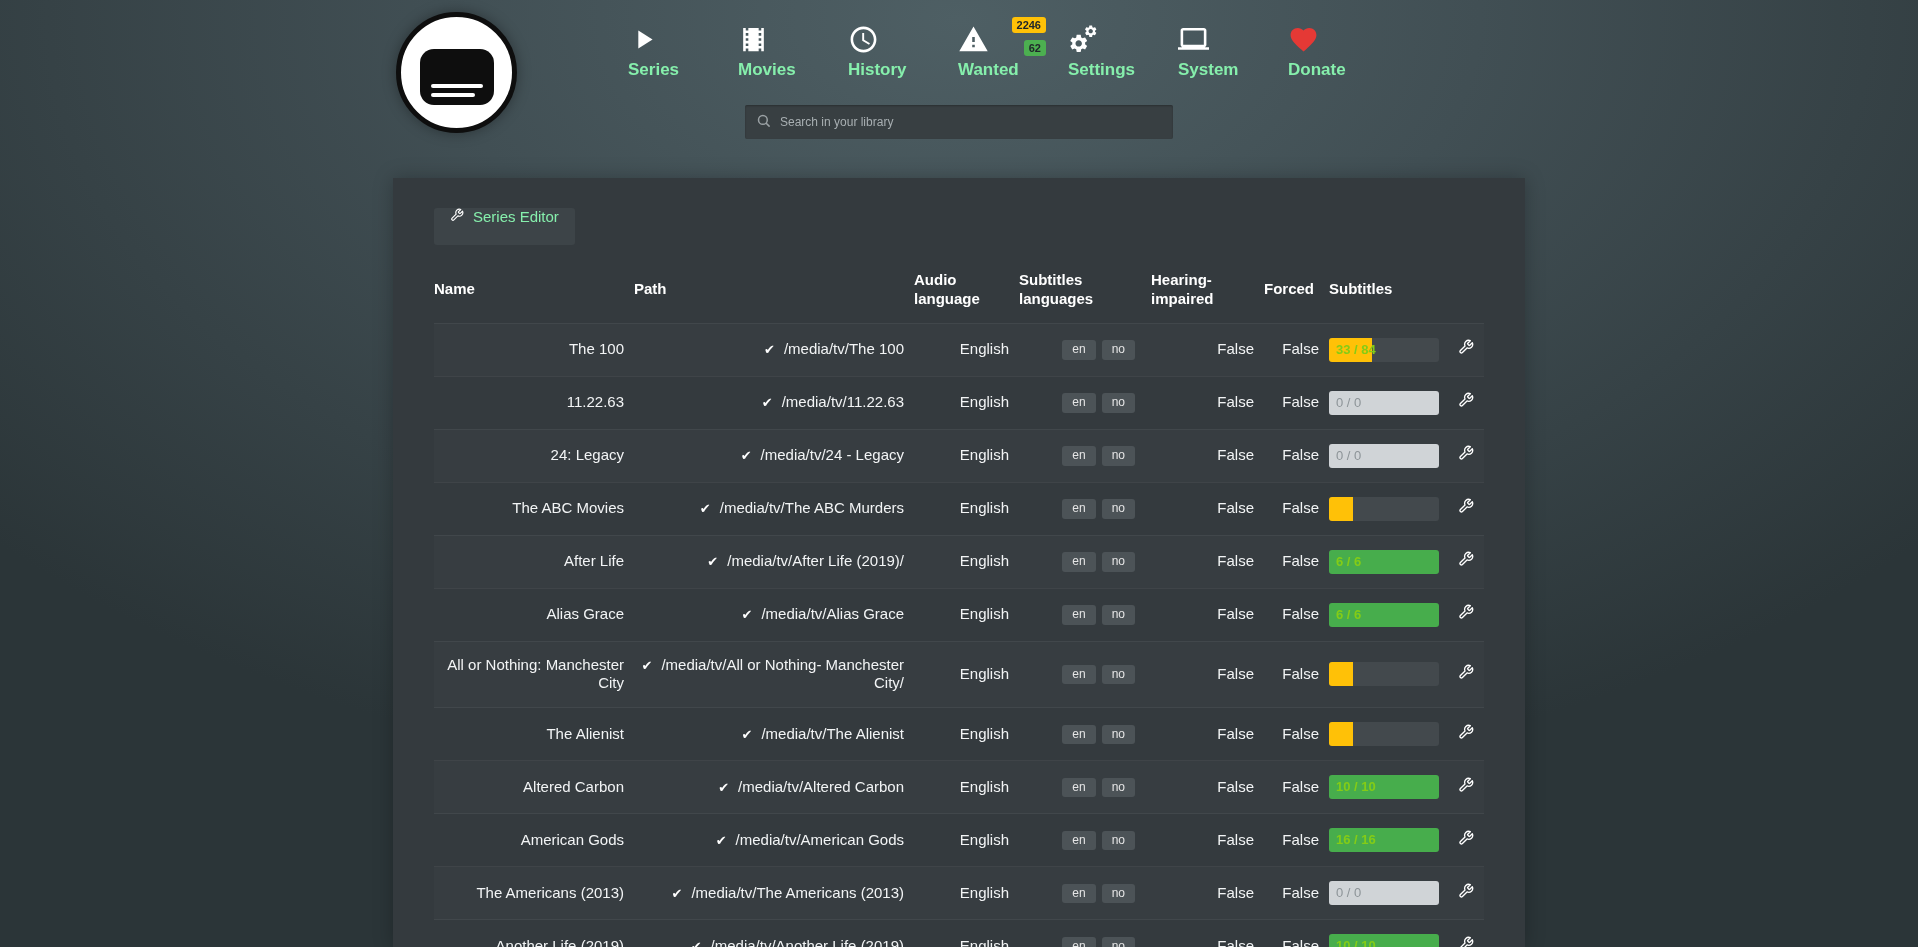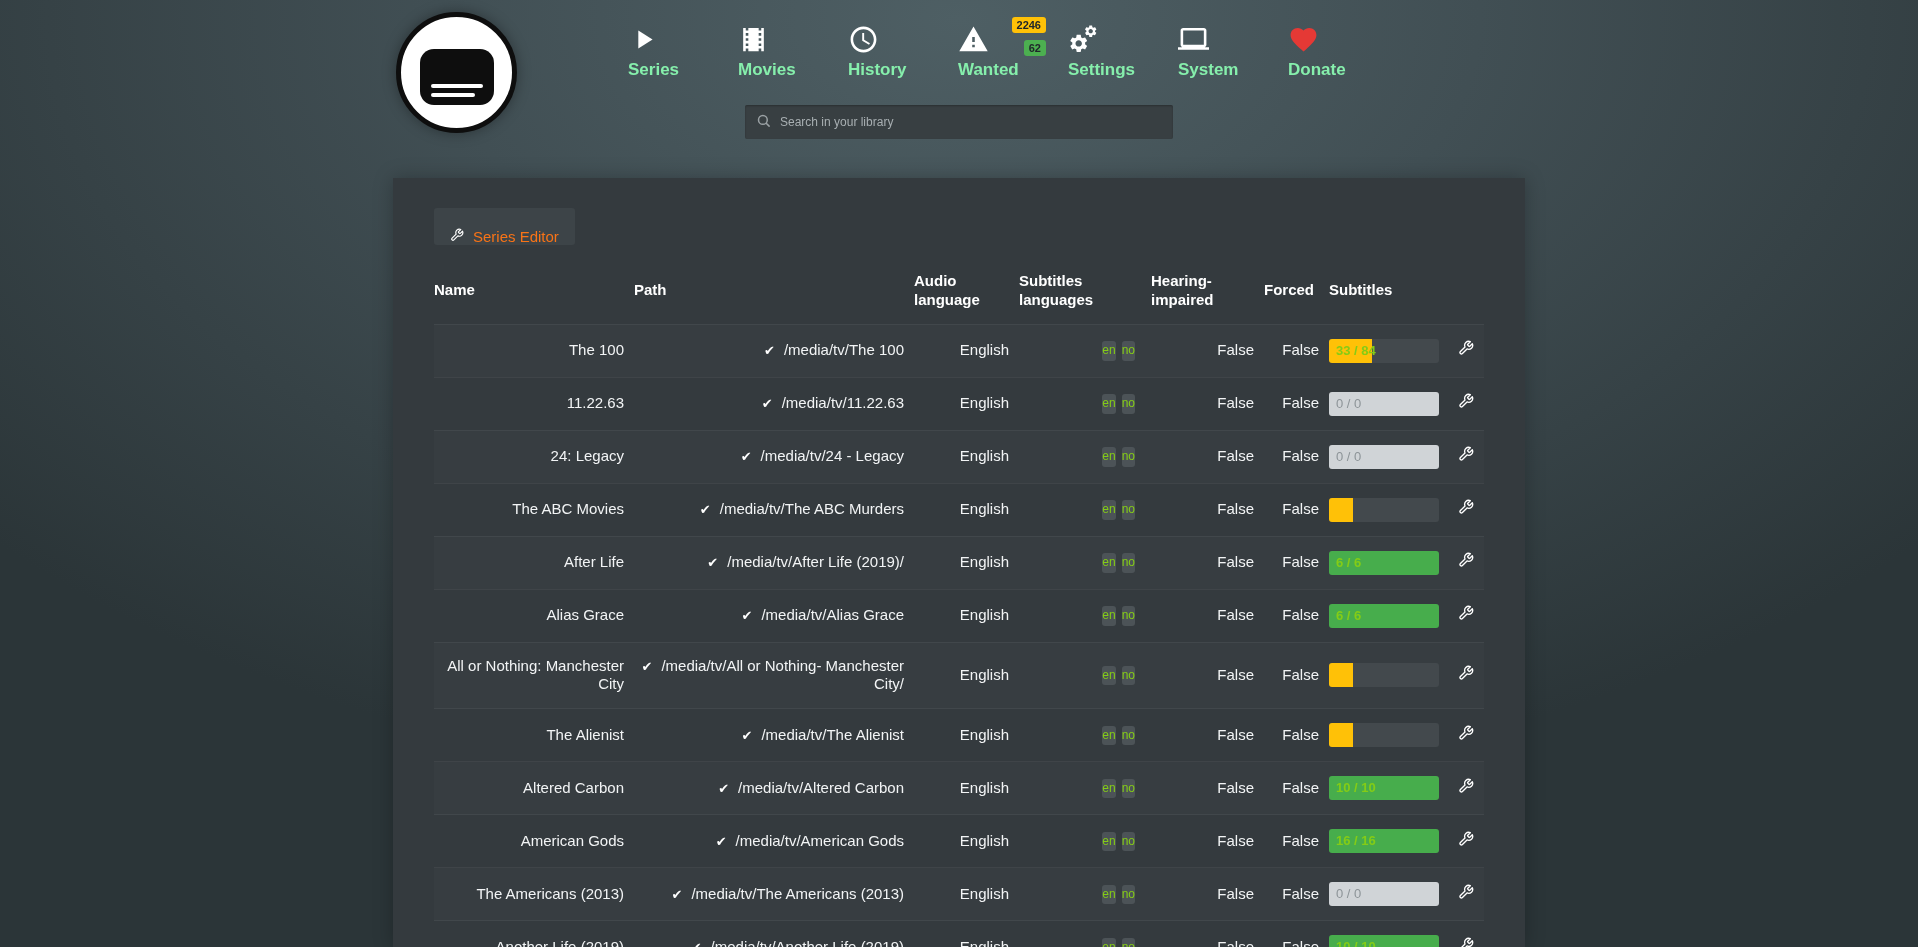--- a/index.html
+++ b/index.html
@@ -61,45 +61,45 @@
   
   .panel {
     position:absolute; left:393px; top:178px;
     width:1132px; height:769px;
     background:#343a3e;
     padding:30px 41px 0;
     box-shadow:0 0 18px rgba(0,0,0,.25);
     overflow:hidden;
   }
   .series-editor {
-    display:inline-flex; align-items:flex-end; gap:9px;
+    display:inline-flex; align-items:flex-start; gap:9px;
     height:37px; padding:0 16px;
     background:#3d4448; border:none; border-radius:3px;
-    color:#f97316; font-size:15px; font-family:inherit; cursor:pointer;
+    color:#86efac; font-size:15px; font-family:inherit; cursor:pointer;
   }
   .series-editor svg { width:14px; height:14px; stroke:#fff; fill:none; stroke-width:2; }
 
   table.series-table { width:1050px; border-collapse:collapse; table-layout:fixed; margin-top:16px; }
   .series-table th {
     text-align:left; vertical-align:middle;
     font-size:15px; font-weight:bold; color:#fff;
     padding:10px 10px 14px 0; line-height:1.25;
   }
   .series-table td {
     vertical-align:middle;
     font-size:15px; color:#f2f4f5;
     padding:14px 10px 14px 0; line-height:1.25;
   }
   .series-table tbody tr { border-top:1px solid rgba(255,255,255,.055);text-align:right; }
   .series-table tbody tr:nth-child(odd) { background:rgba(255,255,255,.02); }
 
   .check-icon { color:#fff; font-size:13px; margin-right:9px; }
   .lang-badge {
-    display:inline-block; background:#4c5357; color:#84cc16;
-    font-size:12px; padding:3px 0; border-radius:3px; margin-right:6px;
+    display:inline-block; background:#4c5357; color:#e5e5e5;
+    font-size:12px; padding:3px 10px; border-radius:3px; margin-right:6px;
     line-height:1.1;
   }
 
   .progress {
     position:relative; width:110px; height:24px;
     background:#43494d; border-radius:3px; overflow:hidden;
   }
   .progress .bar { height:100%; width:0; }
   .progress.partial .bar { background:var(--progress-partial-amber,#ffc107); }
   .progress.full .bar { background:var(--progress-full-green,#47ad4c); }

